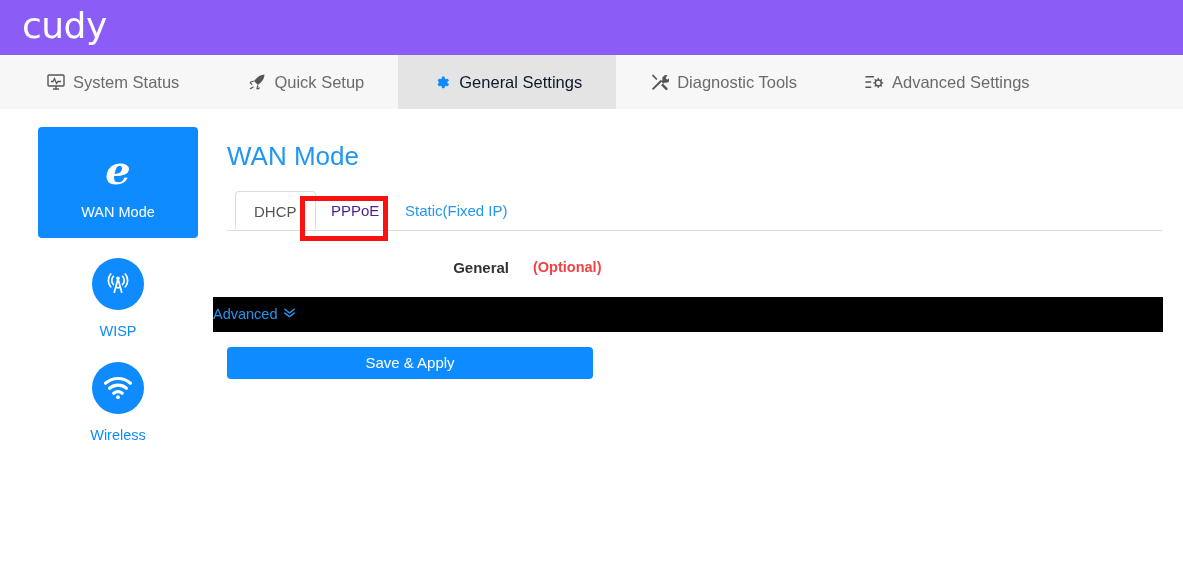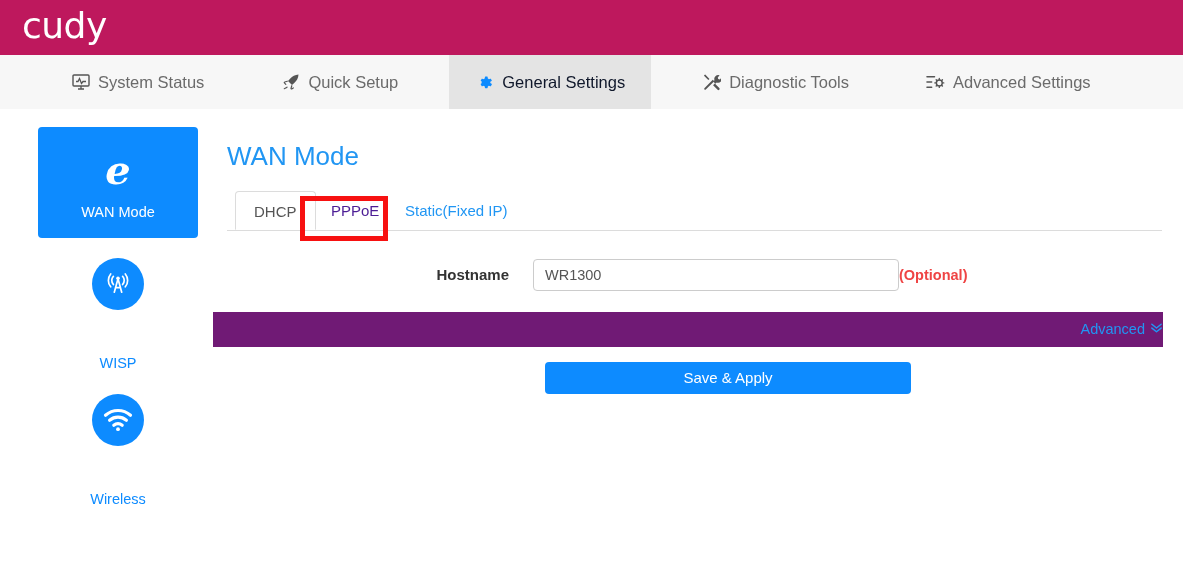--- a/index.html
+++ b/index.html
@@ -11,21 +11,21 @@
     height: 586px;
     background: #ffffff;
     font-family: "Liberation Sans", sans-serif;
     overflow: hidden;
     -webkit-font-smoothing: antialiased;
   }
 
   
   .brand-header {
     height: 55px;
-    background: #be185d;
+    background: #8b5cf6;
     display: flex;
     align-items: center;
     padding-left: 22px;
     box-sizing: border-box;
   }
   .brand-logo {
     font-size: 36px;
     line-height: 36px;
     font-weight: 400;
     color: #ffffff;
@@ -40,27 +40,26 @@
     height: 54px;
     background: #f7f7f7;
     display: flex;
     align-items: stretch;
     border-bottom: 1px solid #ffffff;
   }
   .nav-item {
     display: flex;
     align-items: center;
     gap: 8px;
-    padding: 0 26px;
+    padding: 0 34px;
     font-size: 16.5px;
     color: #6b6b6b;
     cursor: pointer;
     white-space: nowrap;
     user-select: none;
-    margin-left: 25px;
   }
   .nav-item:first-child { padding-left: 46px; }
   .nav-item.active {
     background: #e4e4e4;
     color: #0f172a;
   }
   .nav-ico {
     display: inline-flex;
     align-items: center;
     justify-content: center;
@@ -97,21 +96,20 @@
     border-radius: 4px;
     box-sizing: border-box;
   }
   .side-item.active {
     background: #0d8bff;
     padding: 24px 0 18px 0;
     margin-bottom: 6px;
   }
   .side-item.plain {
     padding: 14px 0 10px 0;
-    gap: 32px;
   }
   .side-badge {
     width: 52px;
     height: 52px;
     border-radius: 50%;
     background: #0d8bff;
     display: flex;
     align-items: center;
     justify-content: center;
     color: #fff;
@@ -235,40 +233,41 @@
   .form-hint {
     font-size: 14.5px;
     font-weight: 700;
     color: #ef4444;
   }
 
   .advanced-bar {
     margin: 21px 0 0 0;
     width: 950px;
     height: 35px;
-    background: #701a75;
-    display: flex;
-    align-items: center;
-    justify-content: flex-end;
+    background: #000000;
+    display: flex;
+    align-items: center;
+    justify-content: flex-start;
     cursor: pointer;
     user-select: none;
   }
   .advanced-text {
     font-size: 14.5px;
     color: #2196f3;
     display: inline-flex;
     align-items: center;
     gap: 5px;
   }
   .chev-dbl { display: inline-block; }
 
   .btn-row {
     padding-left: 14px;
     margin-top: 15px;
     display: flex;
+    flex-direction: column;
   }
   .btn-spacer { width: 318px; flex: none; }
   .save-btn {
     width: 366px;
     height: 32px;
     background: #0d8bff;
     border: none;
     border-radius: 4px;
     color: #ffffff;
     font-size: 15px;
@@ -382,22 +381,21 @@
     <div class="page-title">WAN Mode</div>
 
     <div class="tabstrip">
       <div class="tab tab-dhcp">DHCP</div>
       <div class="tab tab-pppoe">PPPoE</div>
       <div class="tab tab-static">Static(Fixed IP)</div>
       <div class="redbox"></div>
     </div>
 
     <div class="form-row">
-      <div class="form-label">Hostname</div>
-      <input class="form-input" type="text" value="WR1300" style="">
+      <div class="form-label">General</div>
       <div class="form-hint">(Optional)</div>
     </div>
 
     <div class="advanced-bar">
       <span class="advanced-text">
         <span>Advanced</span>
         <span class="chev-dbl">
           <svg width="13" height="13" viewBox="0 0 14 14">
             <path d="M2 3.5l5 4 5-4" stroke="#2196f3" stroke-width="1.6" fill="none" stroke-linecap="round" stroke-linejoin="round"></path>
             <path d="M2 7.6l5 4 5-4" stroke="#2196f3" stroke-width="1.6" fill="none" stroke-linecap="round" stroke-linejoin="round"></path>

